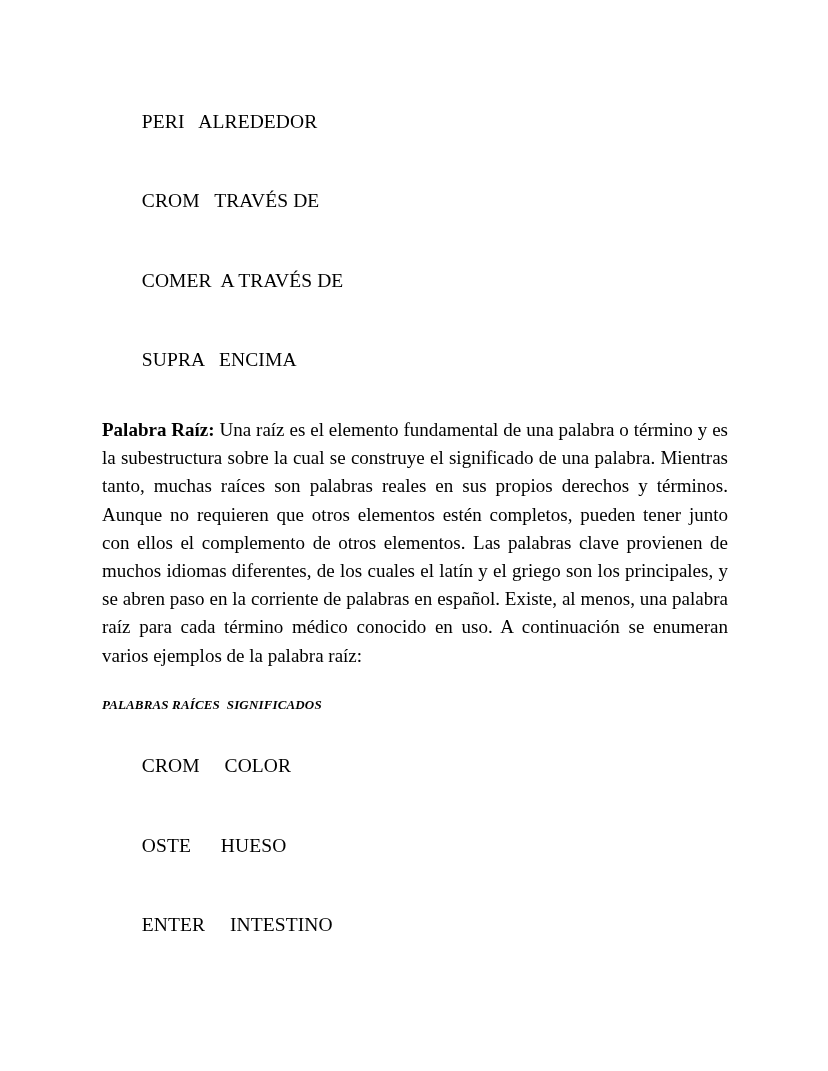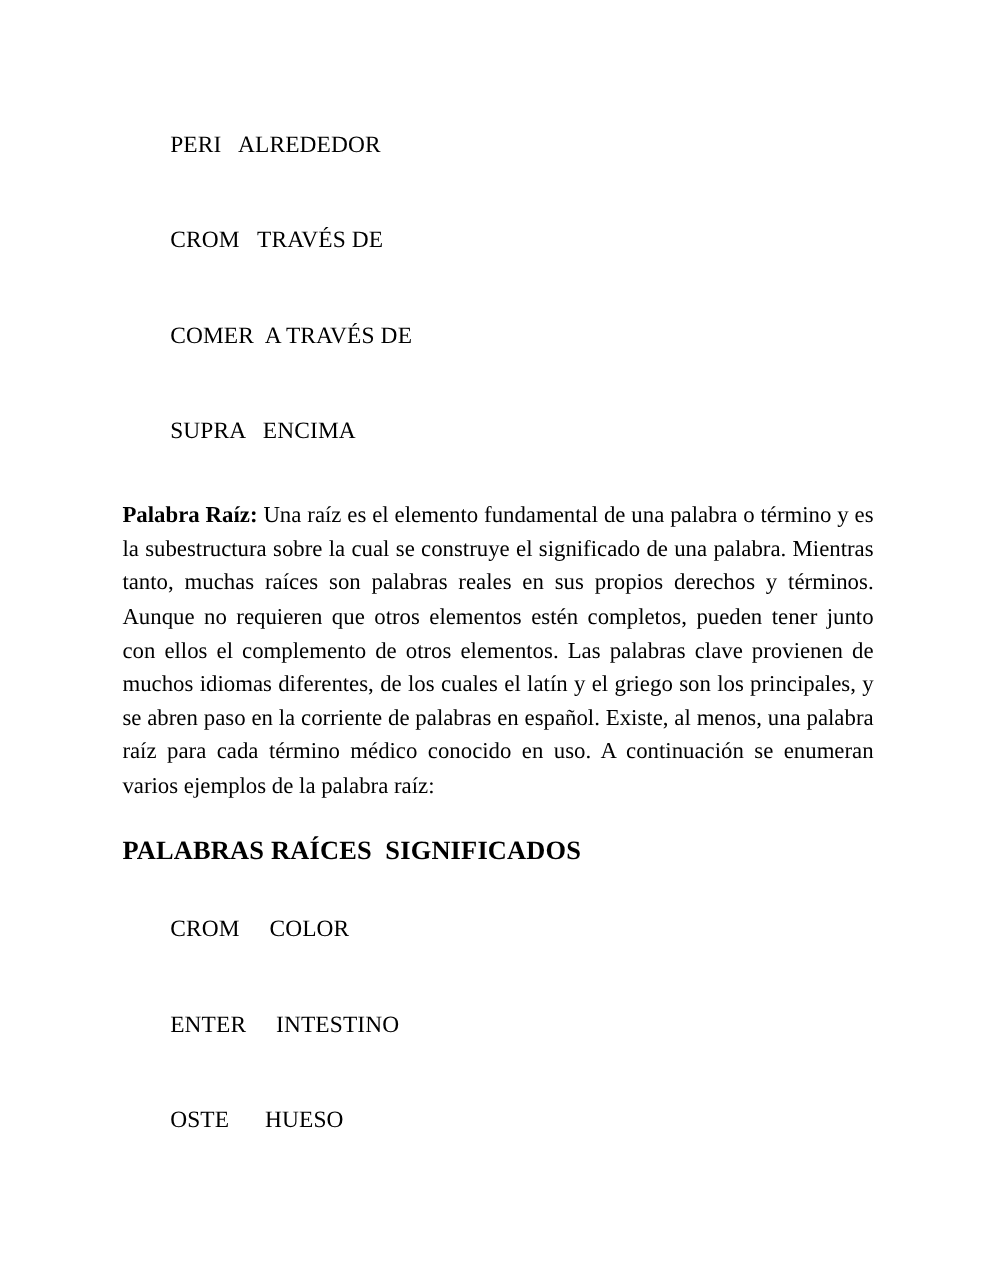--- a/index.html
+++ b/index.html
@@ -49,22 +49,23 @@
     text-justify: inter-word;
     margin: 0;
     hyphens: none;
   }
   .body-para .lead {
     font-weight: bold;
   }
 
   
   .section-heading {
-    font-size: 22px;
+    font-size: 13px;
     font-weight: bold;
+    font-style: italic;
     line-height: 1;
     margin: 0;
     white-space: pre;
     letter-spacing: 0.15px;
   }
 
   
   .block-prefix-list { margin: 0 0 0 0; }
   .gap-before-para-1 { height: 27px; }
   .gap-before-heading-1 { height: 28px; }
@@ -106,25 +107,25 @@
 
     <div class="gap-after-heading-1"></div>
 
     <div class="block-root-list">
 
       <p class="term-line">
         <span class="term-key">CROM</span><span class="term-gap">     </span><span class="term-val">COLOR</span>
       </p>
 
       <p class="term-line">
-        <span class="term-key">ENTER</span><span class="term-gap">     </span><span class="term-val">INTESTINO</span>
+        <span class="term-key">OSTE</span><span class="term-gap">      </span><span class="term-val">HUESO</span>
       </p>
 
       <p class="term-line">
-        <span class="term-key">OSTE</span><span class="term-gap">      </span><span class="term-val">HUESO</span>
+        <span class="term-key">ENTER</span><span class="term-gap">     </span><span class="term-val">INTESTINO</span>
       </p>
 
 
       <p class="term-line">
         
       </p>
 
     </div>
 
   </div>

